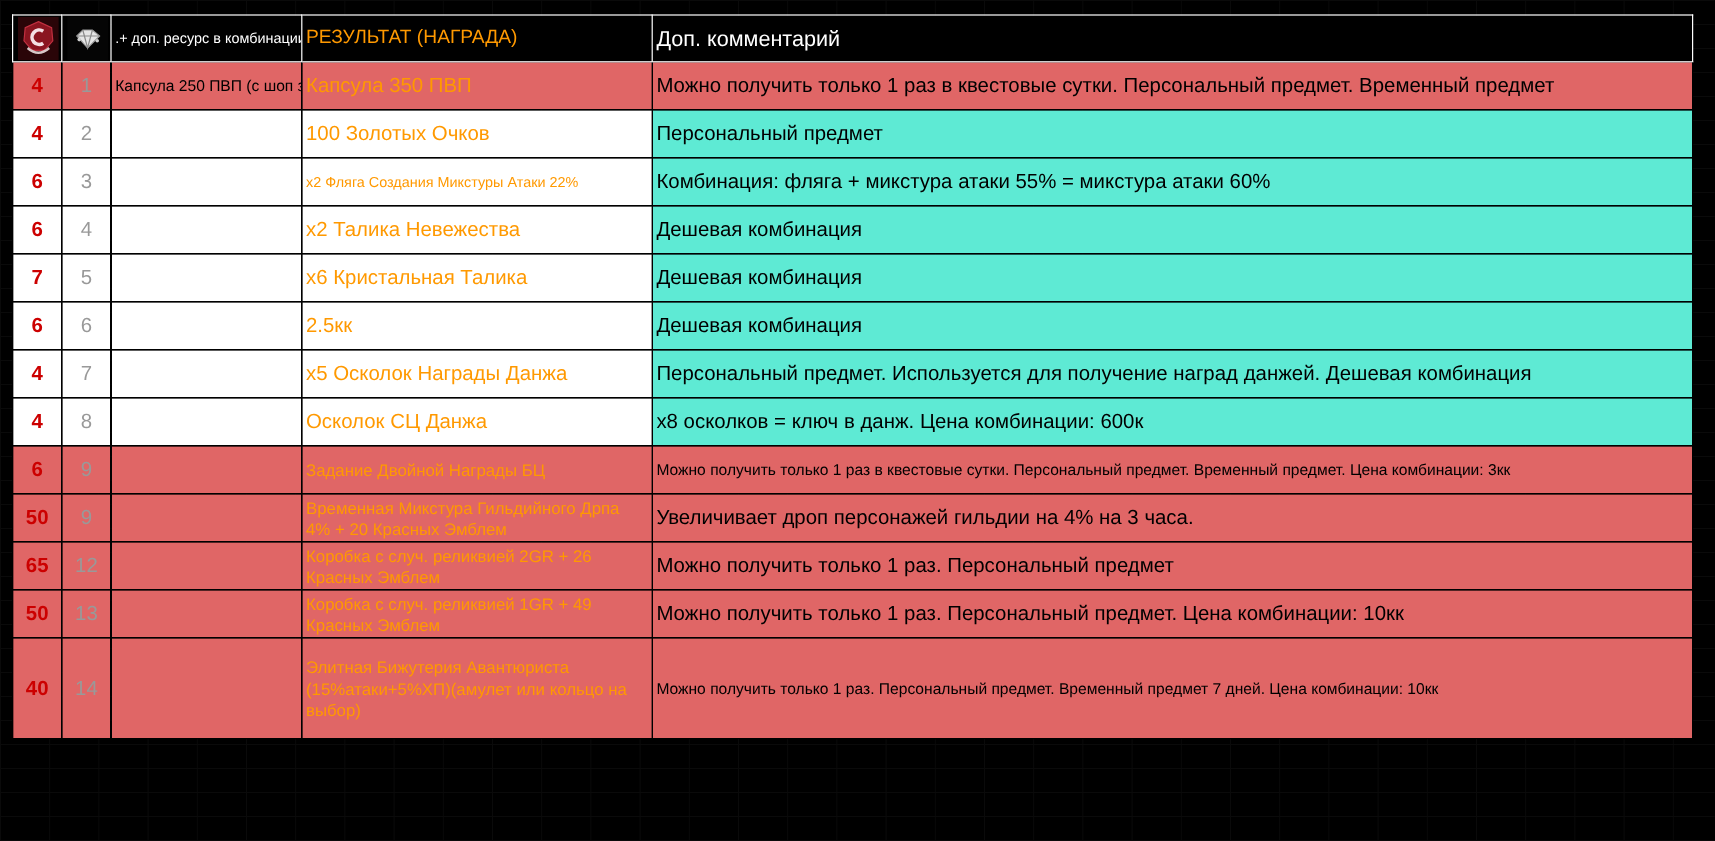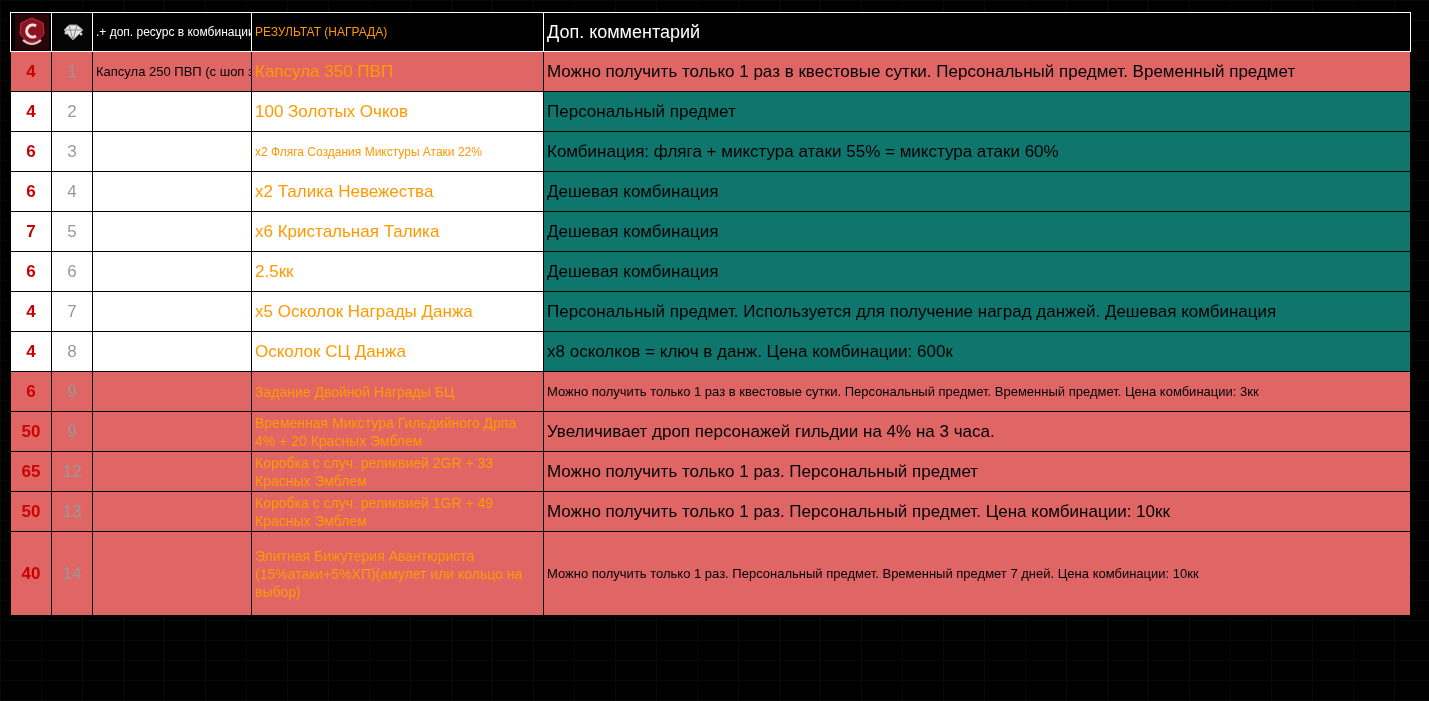--- a/index.html
+++ b/index.html
@@ -42,29 +42,29 @@
     height:38px;
     text-align:left;
     font-weight:normal;
   }
   .ico-box {
     width:36px; height:36px; margin:0 auto;
     display:flex; align-items:center; justify-content:center;
   }
   th.icon-cell { padding:0; }
   .h-extra { color:#fff; font-size:12px; line-height:14px; white-space:normal; vertical-align:top; padding-top:1px; }
-  .h-result { color:#ff9900; font-size:12px; font-weight:bold; vertical-align:bottom; padding-bottom:2px; }
+  .h-result { color:#ff9900; font-size:16px; font-weight:bold; vertical-align:bottom; padding-bottom:2px; }
   .h-comment { color:#fff; font-size:18px; vertical-align:bottom; padding-bottom:2px; }
 
   tr.row td { height:39px; }
   tr.row.tall td { height:65px; }
   tr.row.xtall td { height:83px; }
   tr.row.red td { background:#e06666; }
   tr.row.white td { background:#fff; }
-  tr.row.white td.comment { background:#0f766e; }
+  tr.row.white td.comment { background:#5eead4; }
 
   td.cost { color:#cc0000; font-weight:bold; font-size:17px; text-align:center; }
   td.num { color:#999; font-size:17px; text-align:center; }
   td.extra { color:#000; font-size:13px; line-height:16px; white-space:normal; }
   td.result { color:#ff9900; font-weight:normal; font-size:17px; }
   td.result.small { font-size:12px; }
   td.result.wrap { white-space:normal; font-size:14px; line-height:18px; }
   td.comment { color:#000; font-size:17px; }
   td.comment.small { font-size:13px; }
 </style>
@@ -176,21 +176,21 @@
     <td class="cost">50</td>
     <td class="num">9</td>
     <td class="extra"></td>
     <td class="result wrap">Временная Микстура Гильдийного Дрпа 4% + 20 Красных Эмблем</td>
     <td class="comment">Увеличивает дроп персонажей гильдии на 4% на 3 часа.</td>
   </tr>
   <tr class="row red">
     <td class="cost">65</td>
     <td class="num">12</td>
     <td class="extra"></td>
-    <td class="result wrap">Коробка с случ. реликвией 2GR + 33 Красных Эмблем</td>
+    <td class="result wrap">Коробка с случ. реликвией 2GR + 26 Красных Эмблем</td>
     <td class="comment">Можно получить только 1 раз. Персональный предмет</td>
   </tr>
   <tr class="row red">
     <td class="cost">50</td>
     <td class="num">13</td>
     <td class="extra"></td>
     <td class="result wrap">Коробка с случ. реликвией 1GR + 49 Красных Эмблем</td>
     <td class="comment">Можно получить только 1 раз. Персональный предмет. Цена комбинации: 10кк</td>
   </tr>
   <tr class="row red xtall">

